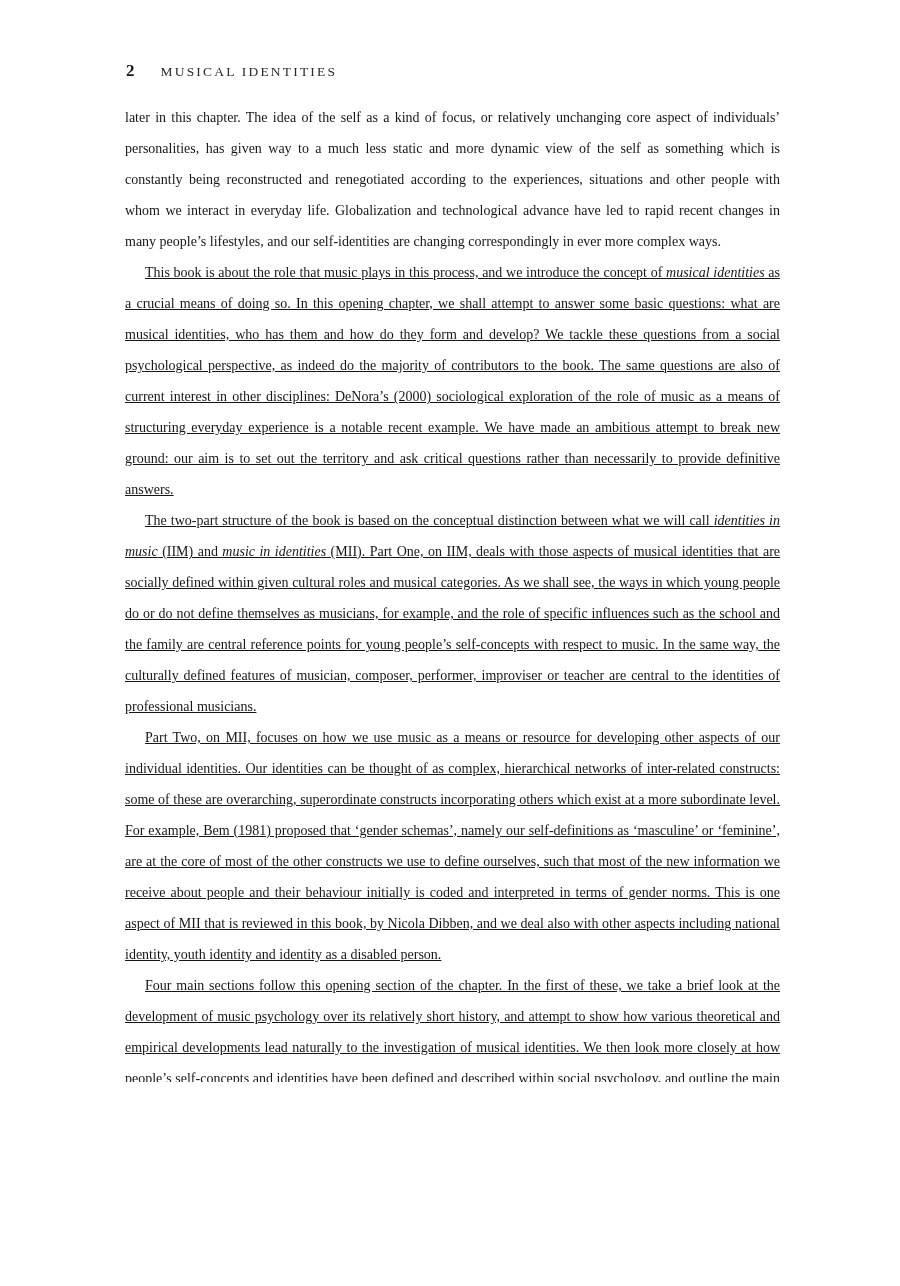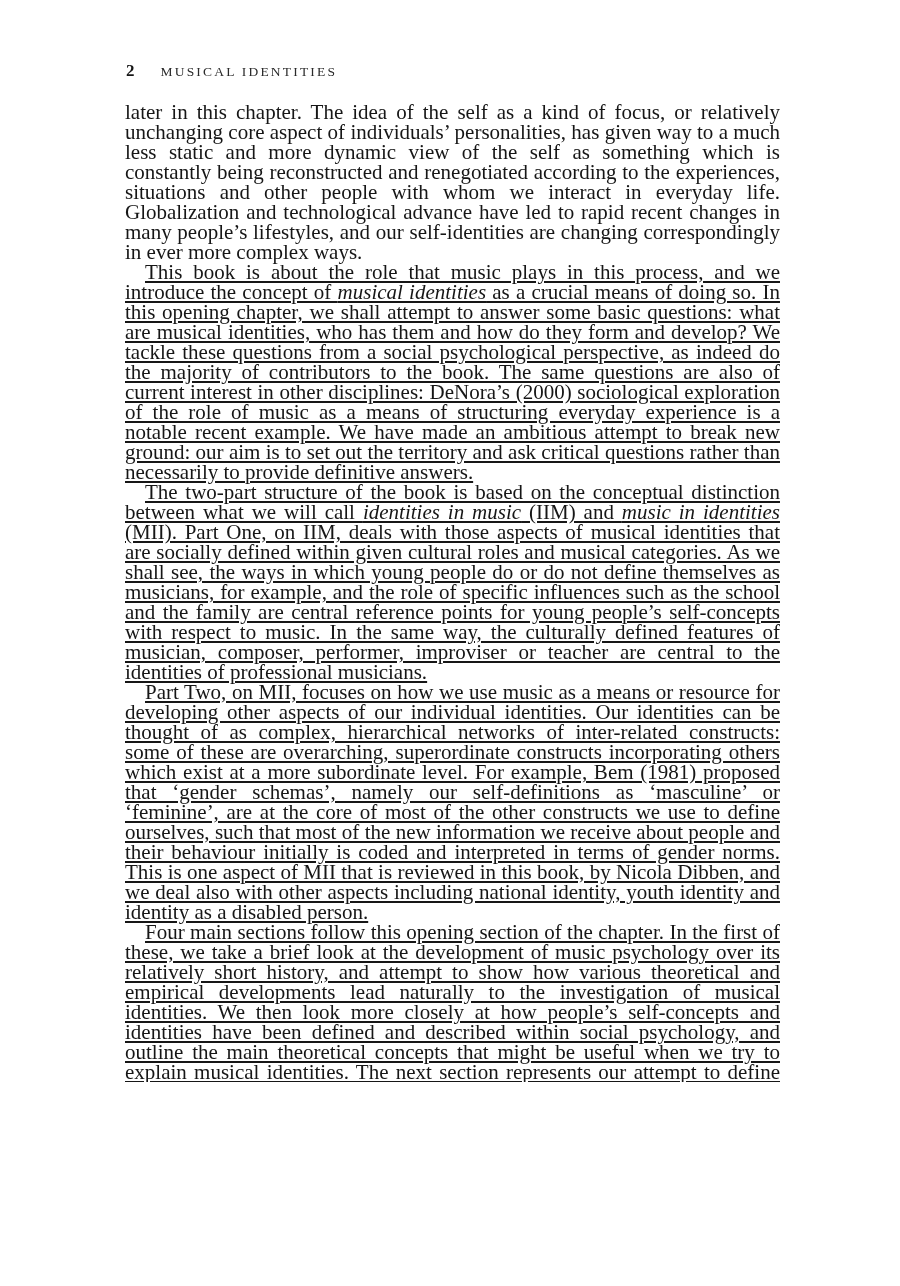--- a/index.html
+++ b/index.html
@@ -31,22 +31,22 @@
     font-size: 13.5px;
     letter-spacing: 2.2px;
     margin-left: 26px;
     color: #2a2a2a;
   }
   .body-text {
     position: absolute;
     left: 125px;
     top: 102px;
     width: 655px;
-    font-size: 21px;
-    line-height: 20px;
+    font-size: 14px;
+    line-height: 31px;
     text-align: justify;
   }
   .body-text p {
     margin: 0;
     padding: 0;
   }
   .body-text p.indent {
     text-indent: 20px;
     text-decoration: underline;
   }

